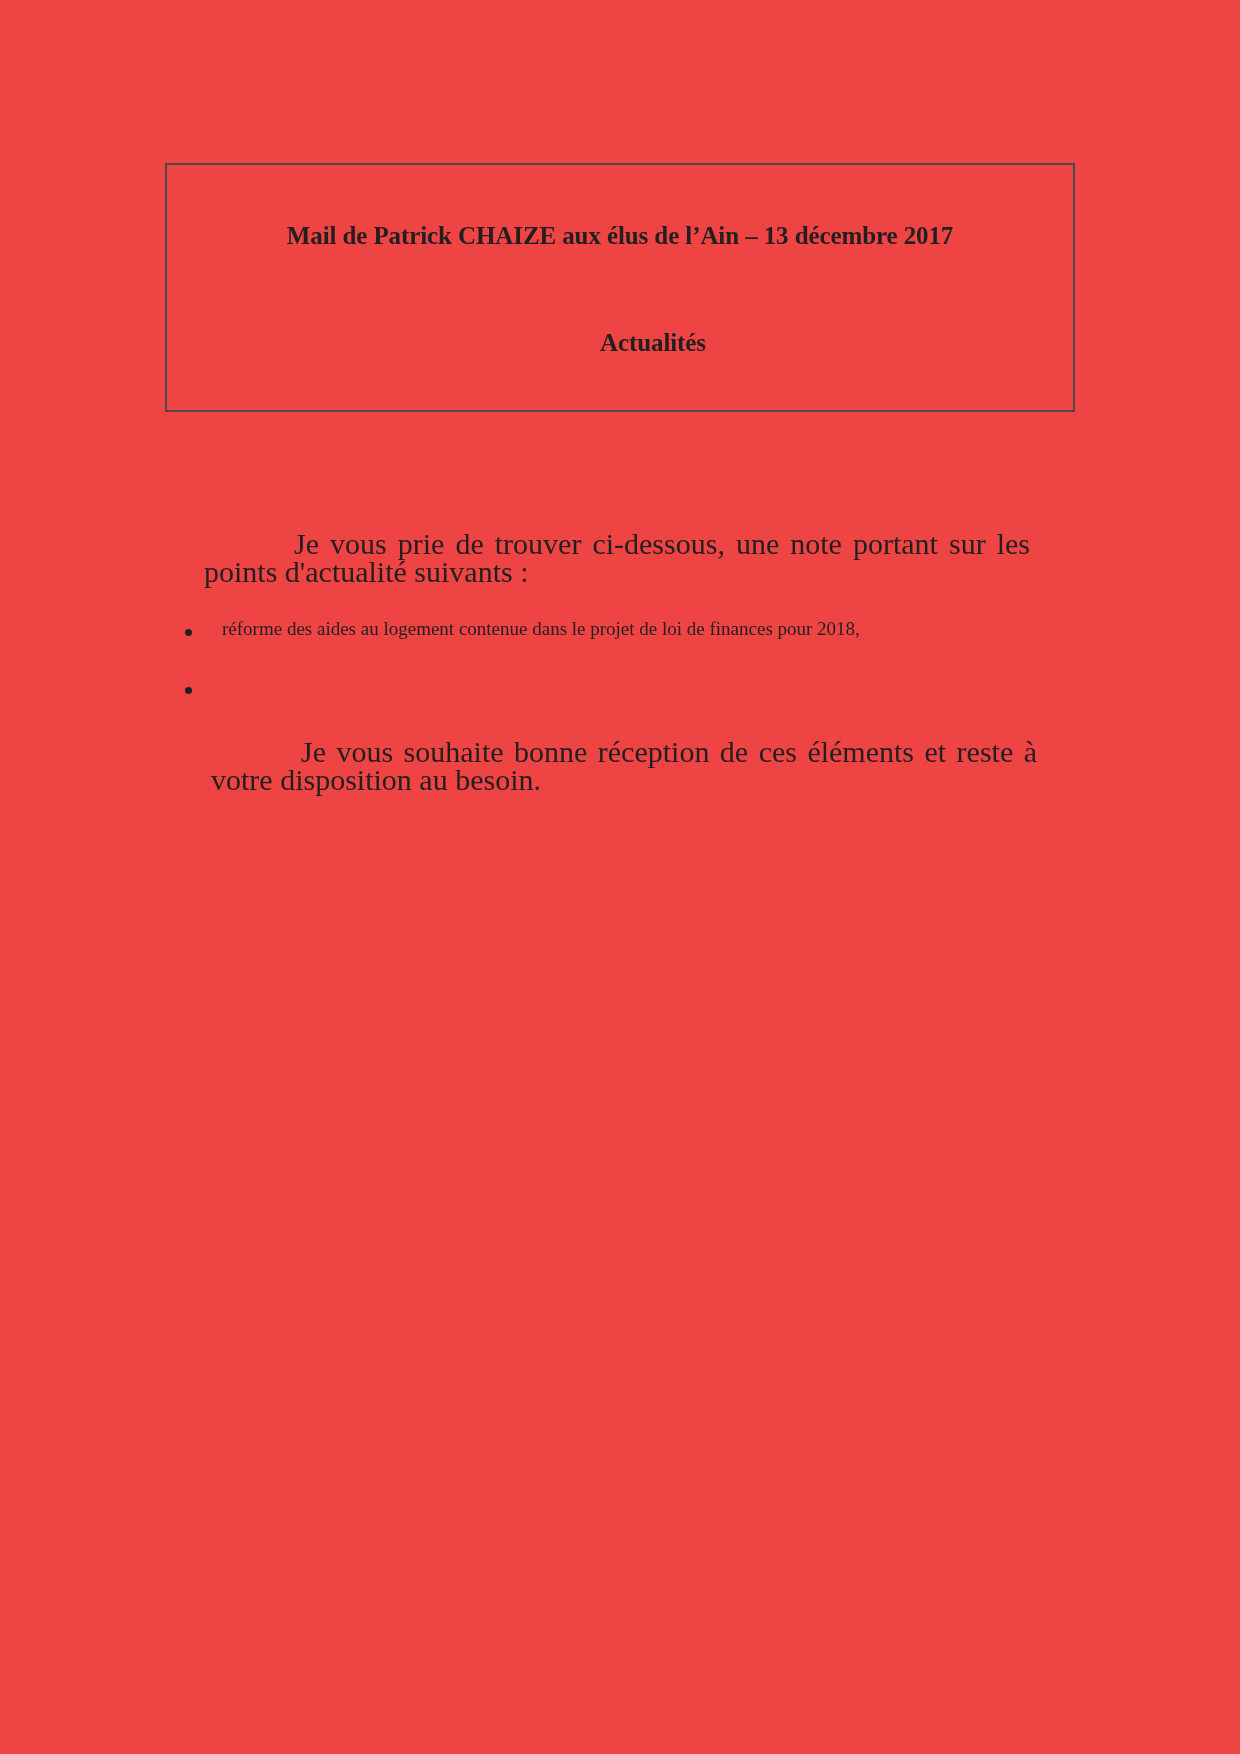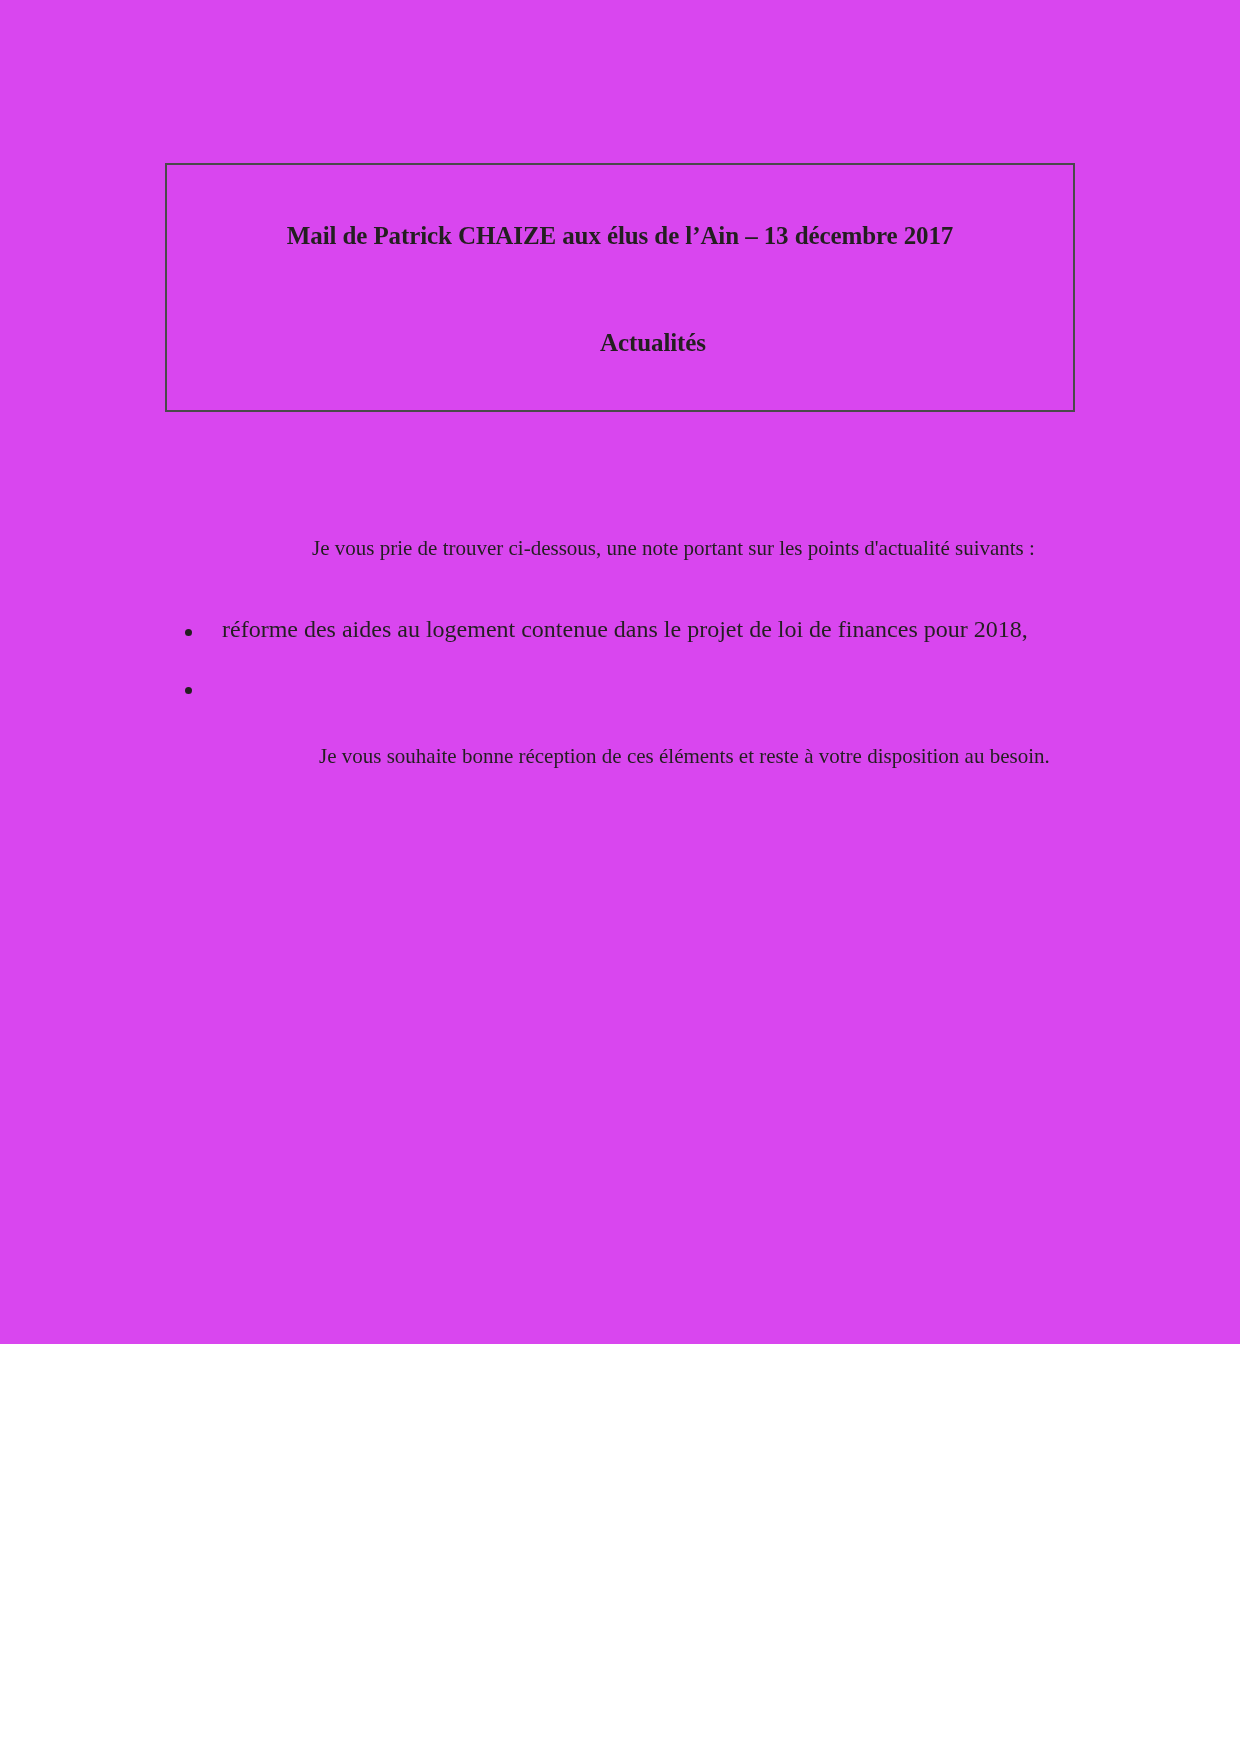--- a/index.html
+++ b/index.html
@@ -12,22 +12,22 @@
       height: 1754px;
       position: relative;
       overflow: hidden;
       font-family: "Liberation Serif", "DejaVu Serif", serif;
       color: #231f20;
     }
     .page {
       position: absolute;
       left: 0; top: 0;
       width: 1240px;
-      height: 1344px;
-      background: #d946ef;
+      height: 1754px;
+      background: #ef4444;
     }
     .title-box {
       position: absolute;
       left: 165px;
       top: 163px;
       width: 906px;
       height: 245px;
       border: 2px solid #4a4a4a;
       box-sizing: content-box;
     }
@@ -40,45 +40,45 @@
       font-size: 25px;
       line-height: 30px;
       white-space: nowrap;
       letter-spacing: -0.1px;
     }
     .title-main { top: 56px; }
     .title-sub { top: 163px; padding-left: 33px; }
 
     .body-text {
       position: absolute;
-      left: 222px;
+      left: 204px;
       width: 826px;
-      font-size: 21px;
-      line-height: 36px;
+      font-size: 30px;
+      line-height: 28px;
       text-align: justify;
     }
     .para-1 { top: 530px; }
     .para-1 .indent, .para-2 .indent {
       display: inline-block;
       width: 90px;
     }
     .bullet-list {
       position: absolute;
       left: 0;
       top: 0;
       width: 1240px;
       margin: 0;
       padding: 0;
       list-style: none;
     }
     .bullet-item {
       position: absolute;
       left: 222px;
       width: 900px;
-      font-size: 24px;
+      font-size: 19px;
       line-height: 28px;
       white-space: nowrap;
     }
     .bullet-item.item-1 { top: 615px; }
     .bullet-item.item-2 { top: 673px; }
     .bullet-dot {
       position: absolute;
       left: -37px;
       top: 14px;
       width: 7px;

